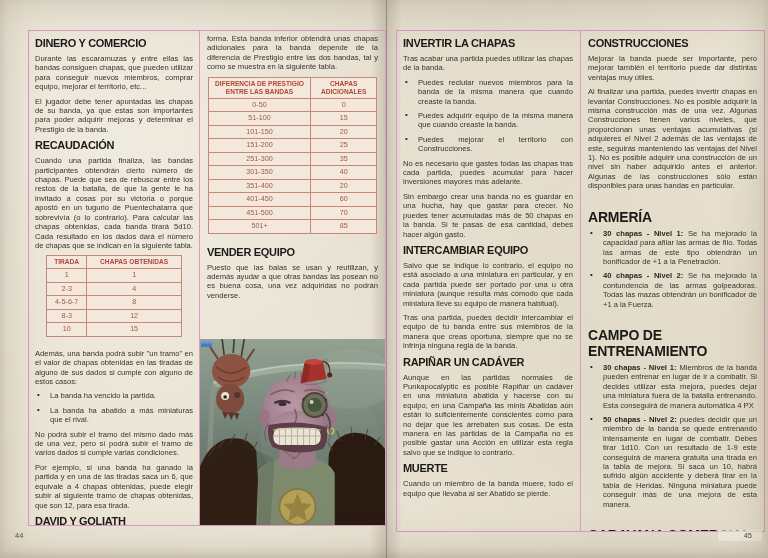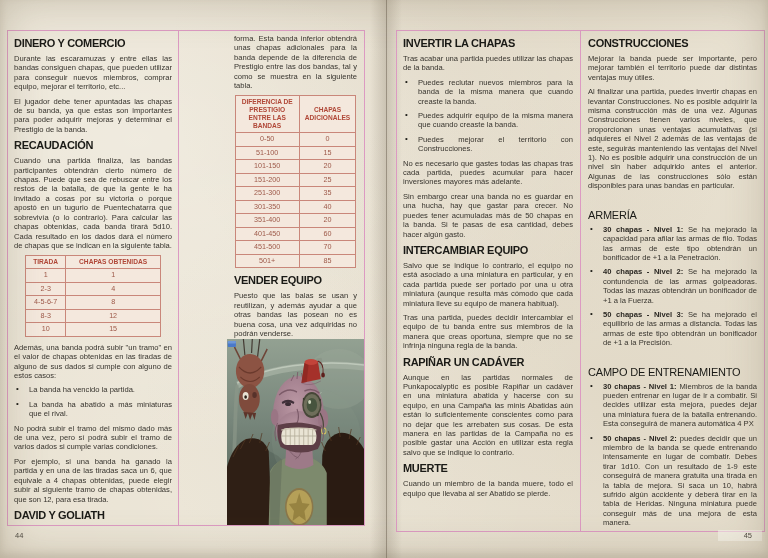--- a/index.html
+++ b/index.html
@@ -16,38 +16,38 @@
       radial-gradient(ellipse at 60% 10%, rgba(160,140,105,0.10), transparent 45%),
       radial-gradient(ellipse at 35% 85%, rgba(255,255,250,0.18), transparent 50%);
   }
   .vignette{position:absolute;inset:0;pointer-events:none;z-index:6;
     box-shadow:inset 0 0 46px rgba(110,95,70,0.30), inset 0 -4px 8px rgba(110,95,70,0.18);}
   .gutter-shadow{position:absolute;left:370px;top:0;width:32px;height:558px;z-index:1;pointer-events:none;
     background:linear-gradient(to right, rgba(100,88,70,0) 0%, rgba(100,88,70,0.22) 50%, rgba(100,88,70,0) 100%);}
   .gutter-line{position:absolute;left:386px;top:0;width:1px;height:558px;background:rgba(95,85,68,0.45);z-index:2;pointer-events:none;}
 
   .frame{position:absolute;border:1px solid #dc9ac2;display:flex;z-index:3;background:transparent;}
-  .frame-left{left:7px;top:30px;width:356px;height:494px;gap:48px;}
+  .frame-left{left:28px;top:30px;width:356px;height:494px;}
   .frame-right{left:396px;top:30px;width:367px;height:500px;}
   .col{overflow:hidden;box-sizing:border-box;}
   .frame-left .colA{width:171px;border-right:1px solid #dc9ac2;padding:3px 6px 0 6px;}
   .frame-left .colB{flex:1;position:relative;padding:0;}
   .frame-left .colB .coltext{padding:3px 7px 0 7px;}
   .frame-right .colA{width:184px;border-right:1px solid #dc9ac2;padding:3px 7px 0 6px;}
   .frame-right .colB{flex:1;padding:3px 7px 0 7px;}
 
   .h{font-size:11px;font-weight:bold;color:#1a1a16;letter-spacing:-0.3px;margin:3px 0 5px 0;}
-  .sub{font-size:11px;font-weight:normal;color:#1a1a16;letter-spacing:-0.2px;margin:18px 0 4px 0;}
+  .sub{font-size:14px;font-weight:bold;color:#1a1a16;letter-spacing:-0.2px;margin:18px 0 4px 0;}
   .p{font-size:7.6px;line-height:9.4px;color:#36332d;text-align:justify;margin:0 0 5px 0;}
   ul{list-style:none;margin:1px 0 5px 0;padding:0;}
   li{position:relative;padding-left:15px;margin:0 0 5px 0;font-size:7.6px;line-height:9.4px;color:#36332d;text-align:justify;}
   li::before{content:"\2022";position:absolute;left:2px;top:-1px;color:#1d1d18;font-size:8px;}
   li b{font-weight:bold;color:#2a2722;}
 
-  table{border-collapse:collapse;margin:2px auto 6px auto;background:#f4e8dd;}
+  table{border-collapse:collapse;margin:2px auto 12px auto;background:#f4e8dd;}
   .t-tirada{width:86%;}
   .t-prestigio{width:99%;}
   th{font-size:6.6px;line-height:8px;color:#b04737;font-weight:bold;padding:2px 3px;border:1px solid #c9877a;text-align:center;}
   td{font-size:7.2px;line-height:8.5px;color:#9d5848;padding:2px 3px;border:1px solid #c9877a;text-align:center;}
 
   .art{position:absolute;left:0;right:0;bottom:0;height:186px;overflow:hidden;}
   .art svg{display:block;width:100%;height:100%;}
 
   .pagenum{position:absolute;font-size:7.5px;color:#4e4a42;z-index:4;}
   .pn-left{left:15px;top:531px;}
@@ -280,21 +280,20 @@
     <p class="p">Cuando un miembro de la banda muere, todo el equipo que llevaba al ser Abatido se pierde.</p>
   </div>
   <div class="col colB">
     <div class="h">CONSTRUCCIONES</div>
     <p class="p">Mejorar la banda puede ser importante, pero mejorar también el territorio puede dar distintas ventajas muy útiles.</p>
     <p class="p">Al finalizar una partida, puedes invertir chapas en levantar Construcciones. No es posible adquirir la misma construcción más de una vez. Algunas Construcciones tienen varios niveles, que proporcionan unas ventajas acumulativas (si adquieres el Nivel 2 además de las ventajas de este, seguirás manteniendo las ventajas del Nivel 1). No es posible adquirir una construcción de un nivel sin haber adquirido antes el anterior. Algunas de las construcciones sólo están disponibles para unas bandas en particular.</p>
     <div class="sub">ARMERÍA</div>
     <ul>
       <li><b>30 chapas - Nivel 1:</b><span> Se ha mejorado la capacidad para afilar las armas de filo. Todas las armas de este tipo obtendrán un bonificador de +1 a la Penetración.</span></li>
       <li><b>40 chapas - Nivel 2:</b><span> Se ha mejorado la contundencia de las armas golpeadoras. Todas las mazas obtendrán un bonificador de +1 a la Fuerza.</span></li>
-      <li><b>50 chapas - Nivel 3:</b><span> Se ha mejorado el equilibrio de las armas a distancia. Todas las armas de este tipo obtendrán un bonificador de +1 a la Precisión.</span></li>
     </ul>
     <div class="sub">CAMPO DE ENTRENAMIENTO</div>
     <ul>
       <li><b>30 chapas - Nivel 1:</b><span> Miembros de la banda pueden entrenar en lugar de ir a combatir. Si decides utilizar esta mejora, puedes dejar una miniatura fuera de la batalla entrenando. Esta conseguirá de manera automática 4 PX</span></li>
       <li><b>50 chapas - Nivel 2:</b><span> puedes decidir que un miembro de la banda se quede entrenando intensamente en lugar de combatir. Debes tirar 1d10. Con un resultado de 1-9 este conseguirá de manera gratuita una tirada en la tabla de mejora. Si saca un 10, habrá sufrido algún accidente y deberá tirar en la tabla de Heridas. Ninguna miniatura puede conseguir más de una mejora de esta manera.</span></li>
     </ul>
     <div class="sub">CARAVANA COMERCIAL (SÓLO CHATARREROS)</div>
     <ul>
       <li><b>30 chapas:</b><span> Los Chatarreros pueden vender el equipo usado a su precio total básico.</span></li>
     </ul>

